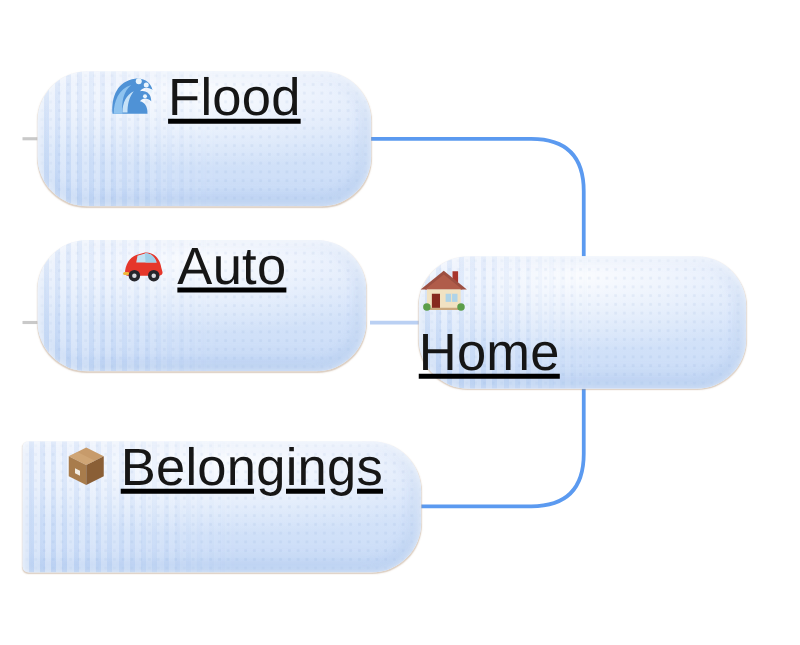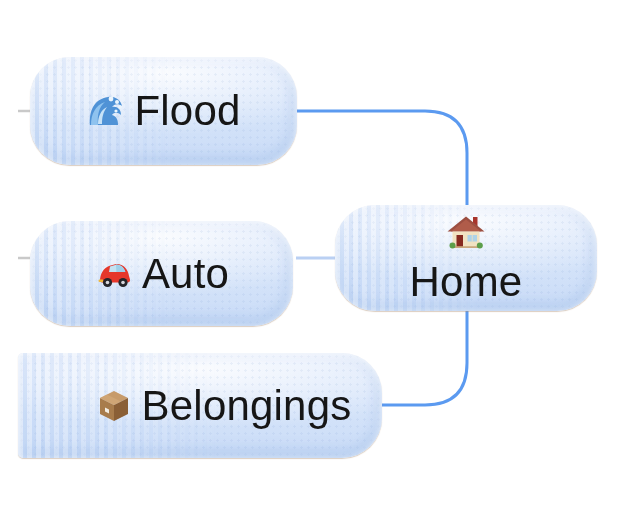--- a/index.html
+++ b/index.html
@@ -2,46 +2,47 @@
 <html><head>
 <meta charset="utf-8">
 <style>
   html,body{margin:0;padding:0;background:#ffffff;}
   .canvas{
     position:relative;width:640px;height:516px;background:#ffffff;
     overflow:hidden;font-family:"Liberation Sans",sans-serif;
   }
   .edge-layer{position:absolute;inset:0;pointer-events:none;}
   .node{
-    position:absolute;display:flex;align-items:center;justify-content:center;gap:8px;
+    position:absolute;display:flex;justify-content:center;gap:8px;
     border-radius:40px;
     background:
       radial-gradient(rgba(110,145,200,0.10) 1px, transparent 1.4px),
       radial-gradient(120% 95% at 50% 15%, rgba(255,255,255,0.85) 0%, rgba(255,255,255,0) 60%),
       linear-gradient(180deg,#e0eafc 0%,#d4e3f9 55%,#cadcf7 100%);
     background-size:7px 7px,100% 100%,100% 100%;
     box-shadow:
       0 1px 1px rgba(175,145,115,0.45),
       inset 0 2px 10px rgba(255,255,255,0.9),
       inset 0 -7px 14px rgba(158,188,232,0.45),
       inset -5px 0 12px rgba(158,188,232,0.30);
+    text-decoration: underline;
   }
   .node::before{
     content:"";position:absolute;inset:0;border-radius:inherit;
     background:repeating-linear-gradient(90deg,
       rgba(255,255,255,0.55) 0 5px, rgba(168,196,240,0.38) 5px 9px);
     opacity:.55;
     -webkit-mask-image:linear-gradient(to right,#000 0%,transparent 55%);
     mask-image:linear-gradient(to right,#000 0%,transparent 55%);
     pointer-events:none;
   }
   .node-flood     {left:30px; top:57px;  width:267px;height:108px;}
-  .node-auto      {left:30px; top:221px; width:263px;height:105px;}
+  .node-auto      {left:30px; top:192px; width:263px;height:105px;}
   .node-home      {left:335px;top:205px; width:262px;height:106px;flex-direction:column;}
-  .node-belongings{left:18px; top:353px; width:319px;height:105px;border-radius:5px 40px 40px 5px;padding-left:45px;}
+  .node-belongings{left:18px; top:353px; width:319px;height:105px;border-radius:5px 40px 40px 5px;}
   .node-label{
     position:relative;font-size:42px;font-weight:400;color:#161616;
     letter-spacing:0.2px;line-height:1;white-space:nowrap;
   }
   .icon{position:relative;width:40px;height:40px;display:block;flex:0 0 auto;}
   .icon svg{display:block;width:100%;height:100%;}
 </style>
 </head>
 <body>
 

